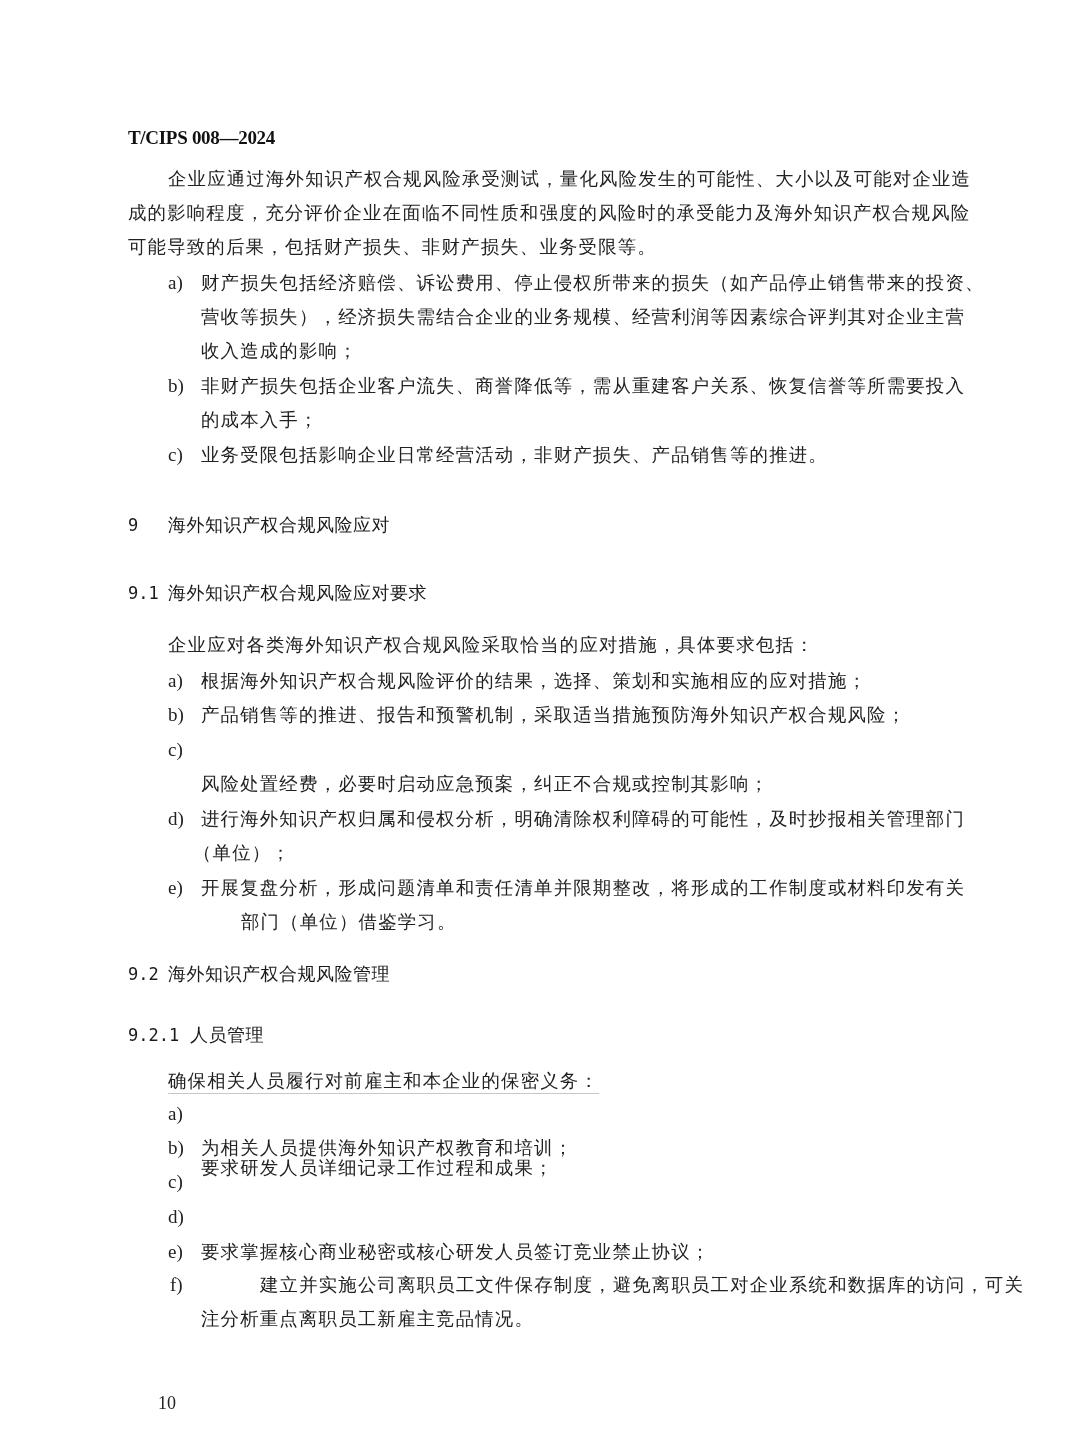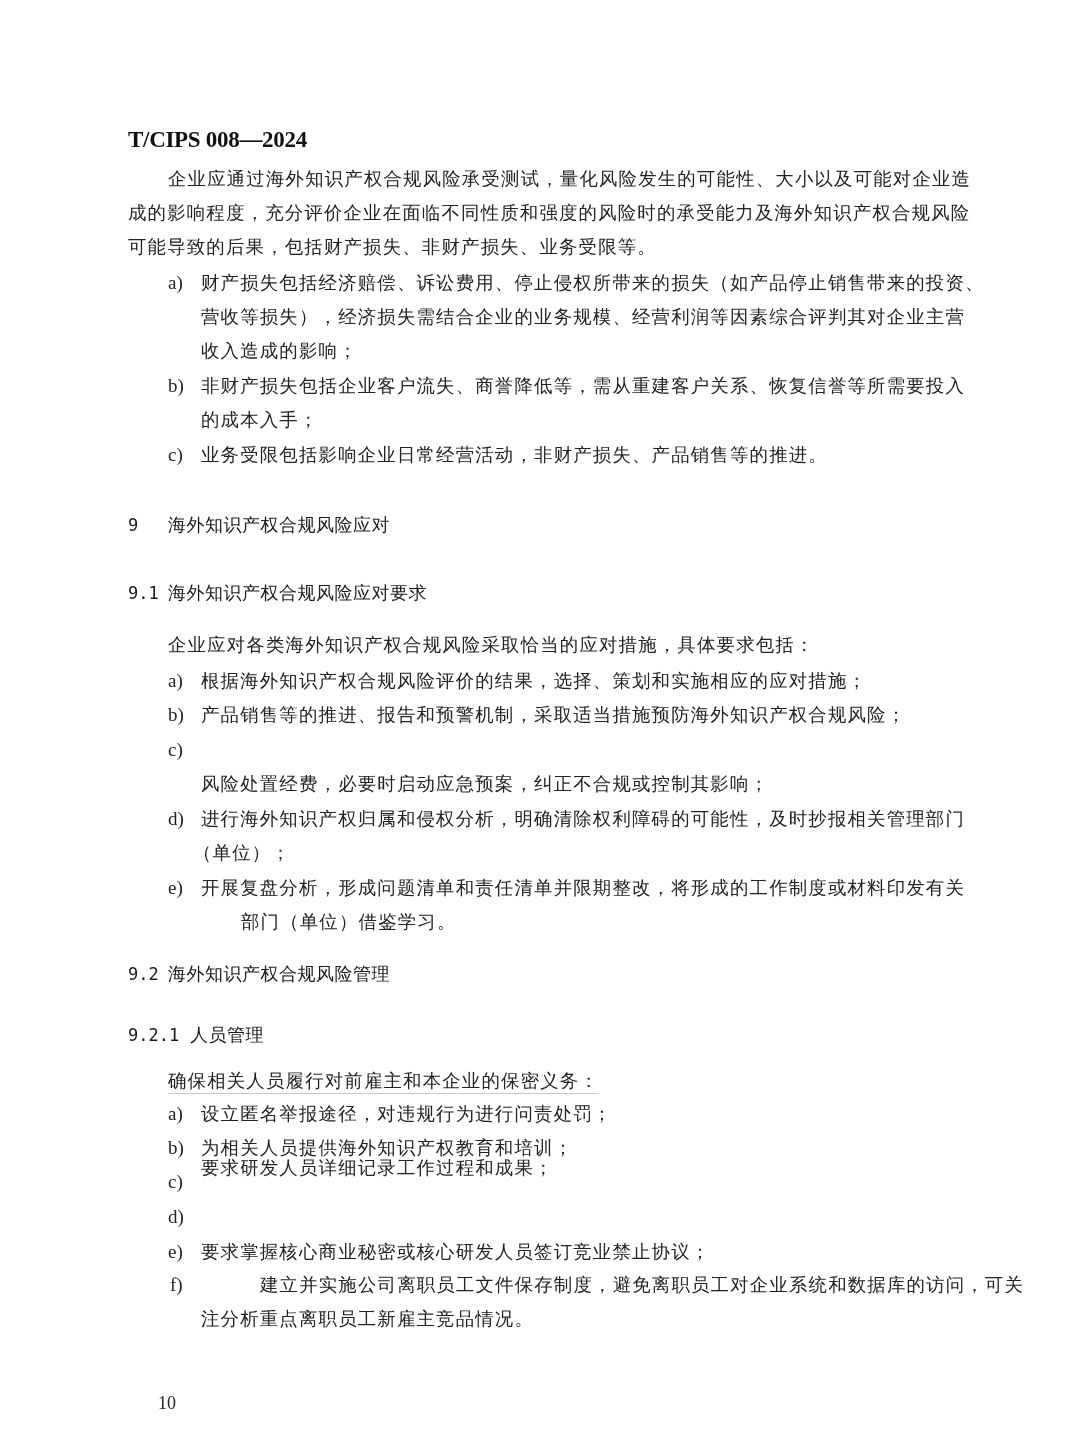--- a/index.html
+++ b/index.html
@@ -21,21 +21,21 @@
       width: 1080px;
       height: 1450px;
       background: #ffffff;
     }
     .abs { position: absolute; white-space: nowrap; }
 
     .doc-id {
       left: 128px; top: 127px;
       font-family: "Liberation Serif", serif;
       font-weight: bold;
-      font-size: 23px;
+      font-size: 19px;
       letter-spacing: -0.3px;
       color: #111;
     }
 
     .line {
       position: absolute;
       font-family: "DejaVu Serif", "Liberation Serif", serif;
       font-size: 18.4px;
       line-height: 24px;
       color: #222;
@@ -134,21 +134,20 @@
   </div>
 
   <div class="heading" style="left:128px; top:1023px; width:800px; height:24px;">
     <span class="num">9.2.1</span>
     <span class="title" style="left:62px;">人员管理</span>
   </div>
 
   <div class="line underline" style="left:168px; top:1069px;">确保相关人员履行对前雇主和本企业的保密义务：</div>
 
   <div class="marker" style="left:168px; top:1102px;">a)</div>
-  <div class="line" style="left:201px; top:1102px;">设立匿名举报途径，对违规行为进行问责处罚；</div>
 
   <div class="marker" style="left:168px; top:1136px;">b)</div>
   <div class="line" style="left:201px; top:1136px;">为相关人员提供海外知识产权教育和培训；</div>
 
   <div class="marker" style="left:168px; top:1170px;">c)</div>
   <div class="line" style="left:201px; top:1156px;">要求研发人员详细记录工作过程和成果；</div>
 
   <div class="marker" style="left:168px; top:1205px;">d)</div>
 
   <div class="marker" style="left:168px; top:1240px;">e)</div>

